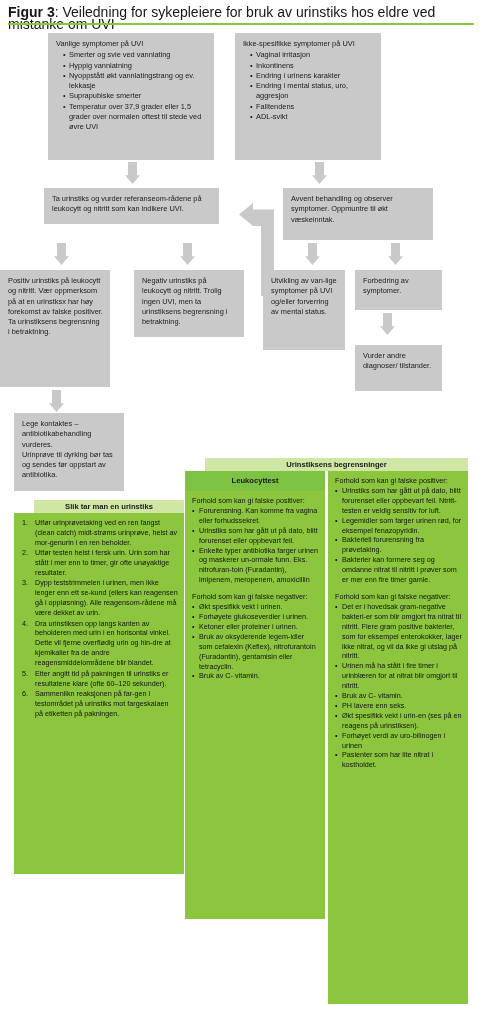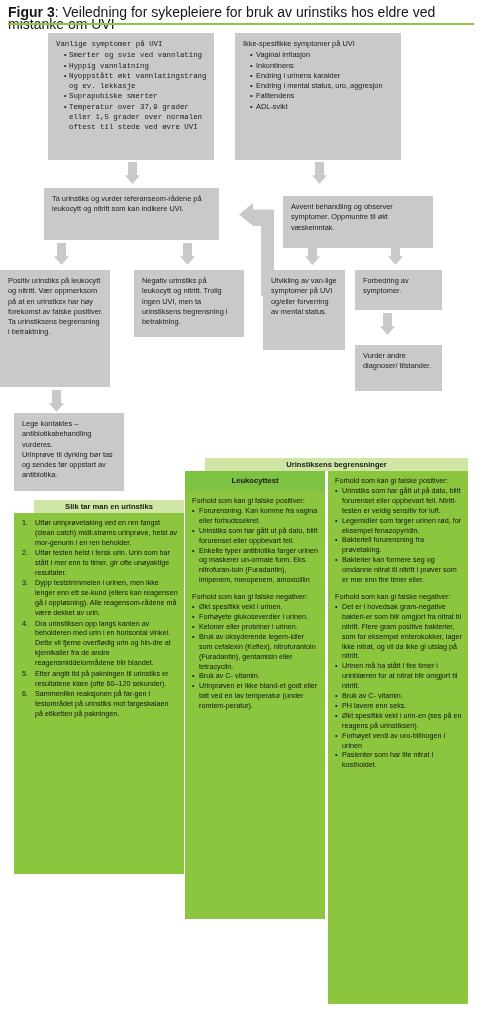--- a/index.html
+++ b/index.html
@@ -169,51 +169,51 @@
   }
 </style>
 </head>
 <body>
 
 <div id="figure-title">
   <span class="lbl">Figur 3</span><span>: Veiledning for sykepleiere for bruk av urinstiks hos eldre ved mistanke om UVI</span>
 </div>
 <div id="title-rule"></div>
 
-<div class="fbox" style="left:48px; top:33px; width:166px; height:127px;font-family:Liberation Mono, monospace;">
+<div class="fbox" style="left:48px; top:33px; width:166px; height:127px;">
   <span class="hdr">Vanlige symptomer på UVI</span>
   <ul>
     <li>Smerter og svie ved vannlating</li>
     <li>Hyppig vannlatning</li>
     <li>Nyoppstått økt vannlatingstrang og ev. lekkasje</li>
     <li>Suprapubiske smerter</li>
     <li>Temperatur over 37,9 grader eller 1,5 grader over normalen oftest til stede ved øvre UVI</li>
   </ul>
 </div>
 
-<div class="fbox" style="left:235px; top:33px; width:166px; height:127px;">
+<div class="fbox" style="left:235px; top:33px; width:146px; height:127px;">
   <span class="hdr">Ikke-spesifikke symptomer på UVI</span>
   <ul>
     <li>Vaginal irritasjon</li>
     <li>Inkontinens</li>
     <li>Endring i urinens karakter</li>
     <li>Endring i mental status, uro, aggresjon</li>
     <li>Falltendens</li>
     <li>ADL-svikt</li>
   </ul>
 </div>
 
 <div class="arrow-down" style="left:125px; top:162px;"></div>
 <div class="arrow-down" style="left:312px; top:162px;"></div>
 
-<div class="fbox" style="left:44px; top:188px; width:175px; height:52px;">
+<div class="fbox" style="left:44px; top:188px; width:175px; height:36px;">
   <p>Ta urinstiks og vurder referanseom-rådene på leukocytt og nitritt som kan indikere UVI.</p>
 </div>
 
-<div class="fbox" style="left:283px; top:196px; width:150px; height:52px;">
+<div class="fbox" style="left:283px; top:188px; width:150px; height:52px;">
   <p>Avvent behandling og observer symptomer. Oppmuntre til økt væskeinntak.</p>
 </div>
 
 <div class="arrow-elbow" style="left:239px; top:203px; width:35px; height:93px; background:transparent;">
   <div class="head"></div>
   <div class="stem" style="top:12px; bottom:0; width:13px;"></div>
 </div>
 
 <div class="arrow-down" style="left:54px; top:243px;"></div>
 <div class="arrow-down" style="left:180px; top:243px;"></div>
@@ -278,35 +278,34 @@
           <li>Enkelte typer antibiotika farger urinen og maskerer un-ormale funn. Eks. nitrofuran-toin (Furadantin), imipenem, meropenem, amoxicillin</li>
         </ul>
         <div class="spacer"></div>
         <p>Forhold som kan gi falske negativer:</p>
         <ul>
           <li>Økt spesifikk vekt i urinen.</li>
           <li>Forhøyete glukoseverdier i urinen.</li>
           <li>Ketoner eller proteiner i urinen.</li>
           <li>Bruk av oksyderende legem-idler som cefalexin (Keflex), nitrofurantoin (Furadantin), gentamisin eller tetracyclin.</li>
           <li>Bruk av C- vitamin.</li>
-          <li>Urinprøven er ikke bland-et godt eller tatt ved en lav temperatur (under romtem-peratur).</li>
         </ul>
       </div>
     </div>
 
     <div class="col-divider" style="left:140px; top:0; height:553px;"></div>
 
     <div style="position:absolute; left:143px; top:0; width:140px;">
       <div class="green-body" style="width:140px; height:533px;">
         <p>Forhold som kan gi falske positiver:</p>
         <ul>
           <li>Urinstiks som har gått ut på dato, blitt forurenset eller oppbevart feil. Ntritt-testen er veldig sensitiv for luft.</li>
           <li>Legemidler som farger urinen rød, for eksempel fenazopyridin.</li>
           <li>Bakteriell forurensning fra prøvetaking.</li>
-          <li>Bakterier kan formere seg og omdanne nitrat til nitritt i prøver som er mer enn fire timer eller.</li>
+          <li>Bakterier kan formere seg og omdanne nitrat til nitritt i prøver som er mer enn fire timer gamle.</li>
         </ul>
         <div class="spacer"></div>
         <p>Forhold som kan gi falske negativer:</p>
         <ul>
           <li>Det er i hovedsak gram-negative bakteri-er som blir omgjort fra nitrat til nitritt. Flere gram positive bakterier, som for eksempel enterokokker, lager ikke nitrat, og vil da ikke gi utslag på nitritt.</li>
           <li>Urinen må ha stått i fire timer i urinblæren for at nitrat blir omgjort til nitritt.</li>
           <li>Bruk av C- vitamin.</li>
           <li>PH lavere enn seks.</li>
           <li>Økt spesifikk vekt i urin-en (ses på en reagens på urinstiksen).</li>
           <li>Forhøyet verdi av uro-bilinogen i urinen</li>

